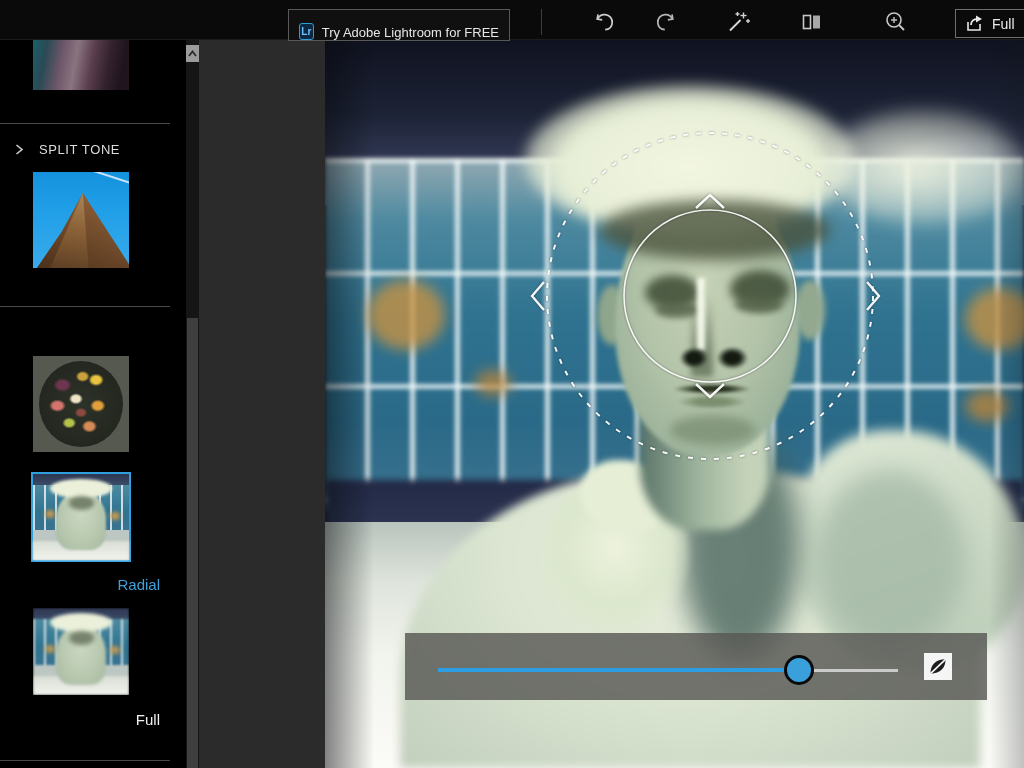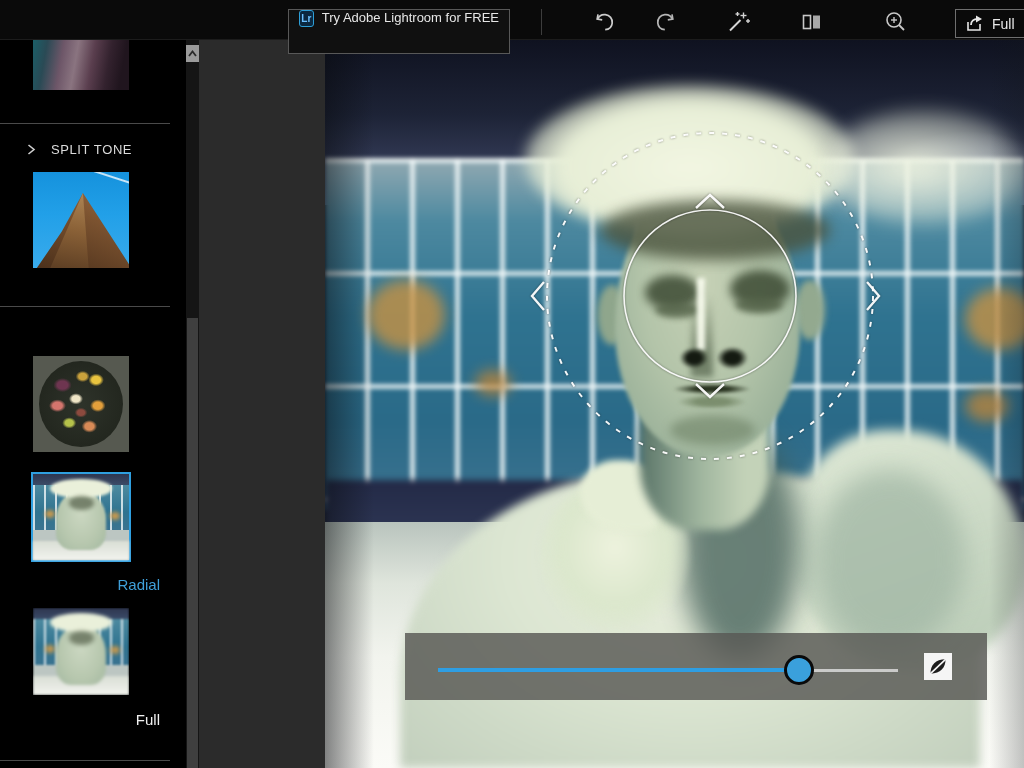--- a/index.html
+++ b/index.html
@@ -4,41 +4,41 @@
 <style>
   * { margin:0; padding:0; box-sizing:border-box; }
   html,body { width:1024px; height:768px; overflow:hidden; background:#000;
               font-family:"Liberation Sans", sans-serif; }
   .abs { position:absolute; }
   #app { position:relative; width:1024px; height:768px; background:#000; }
 
   
   #toolbar { left:0; top:0; width:1024px; height:40px; background:#0a0a0a;
              border-bottom:1px solid #1c1c1c; z-index:50; }
-  #try-btn { left:288px; top:9px; width:222px; height:45px; border:1px solid #585858;
-             background:#101010; display:flex; align-items:flex-start; gap:8px;
+  #try-btn { left:288px; top:9px; width:222px; height:32px; border:1px solid #585858;
+             background:#101010; display:flex; align-items:flex-end; gap:8px;
              padding:0 10px; cursor:pointer; }
   #lr-badge { width:21px; height:17px; background:#0b2840; border:1px solid #2d9fd8;
               border-radius:3px; color:#6cc0ff; font-size:10px; font-weight:bold;
               display:flex; align-items:center; justify-content:center; }
   #try-label { color:#e6e6e6; font-size:13px; white-space:nowrap; }
   .tb-div { left:541px; top:9px; width:1px; height:26px; background:#3d3d3d; }
   .tb-icon { width:28px; height:28px; top:8px; cursor:pointer; }
   #save-btn { left:955px; top:9px; width:100px; height:29px; border:1px solid #6f6f6f;
               display:flex; align-items:center; gap:8px; padding:0 9px; cursor:pointer; }
   #save-label { color:#eaeaea; font-size:14px; }
 
   
   #sidebar { left:0; top:40px; width:185px; height:728px; background:#000; z-index:40; }
   .thumb { left:33px; width:96px; overflow:hidden; position:absolute; cursor:pointer; }
   #thumb-partial { top:0px; height:50px;
     background:linear-gradient(100deg,#1b5f68 0%,#2a4a55 14%,#6d5668 30%,#8a7480 44%,
                #5a3e4e 60%,#33222e 76%,#20151e 90%); filter:blur(.4px); }
   .divider { left:0; width:170px; height:1px; background:#4a4a4a; }
-  .sec-head { left:16px; width:202px; height:22px; display:flex; align-items:center;
+  .sec-head { left:4px; width:202px; height:22px; display:flex; align-items:center;
               gap:13px; padding-left:8px; cursor:pointer; position:absolute; }
   .sec-label { color:#dcdcdc; font-size:13px; letter-spacing:.6px; }
   #thumb-sky { top:132px; height:96px; background:linear-gradient(180deg,#1592dd 0%,#22a0e8 45%,#39abec 100%); }
   .contrail { position:absolute; left:46px; top:2px; width:54px; height:2px;
               background:rgba(255,255,255,.75); transform:rotate(18deg); filter:blur(.6px); }
   .building { position:absolute; left:0; top:0; width:100%; height:100%;
               clip-path:polygon(52% 22%, 100% 96%, 100% 100%, 4% 100%, 30% 62%);
               background:linear-gradient(205deg,#a8764a 0%,#7c5330 45%,#4a2f1a 100%); }
   .building2 { position:absolute; left:0; top:0; width:100%; height:100%;
                clip-path:polygon(52% 22%, 58% 100%, 18% 100%);

